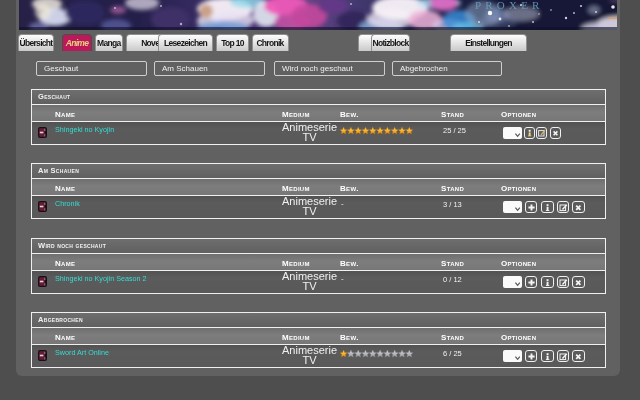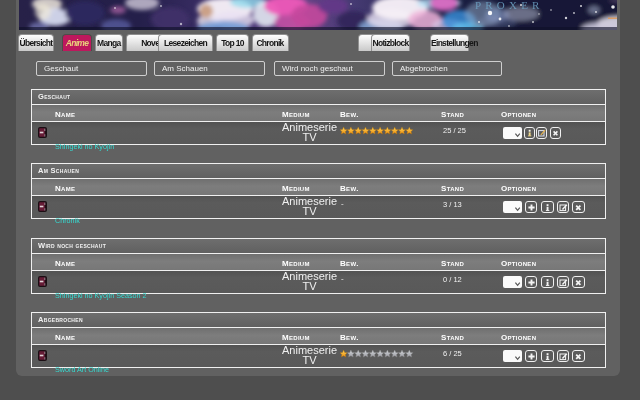--- a/index.html
+++ b/index.html
@@ -10,21 +10,21 @@
   .tab { position:absolute; top:34px; height:17px; line-height:16px; text-align:center; font-size:8.5px; letter-spacing:-0.7px; font-weight:bold; color:#161616; background:linear-gradient(#fefefe,#c9c9c9); border-radius:4px 4px 0 0; border:1px solid #909090; border-bottom:none; }
   .tab.act { background:#be185d; color:#e9d27c; border-color:#4d4d48;font-style:italic; }
   
   .fbtn { position:absolute; top:61px; height:15px; border:1px solid #cfcfcf; border-radius:2px; color:#f0f0f0; font-size:8px; line-height:13px; padding-left:7px; }
   
   .sec { position:absolute; left:15px; width:575px; border:1px solid #f0f0f0; }
   .st  { height:14px; line-height:14px; background:linear-gradient(#6e6e6e,#606060); color:#f2f2f2; font-size:7.5px; font-weight:bold; font-variant:small-caps; padding-left:6px; letter-spacing:0.3px; }
   .ch  { position:relative; height:18px; background:linear-gradient(#6f6f6f,#7d7d7d 45%,#777777); border-top:1px solid #f0f0f0; border-bottom:1px solid #f0f0f0; }
   .ch span { position:absolute; top:5px; font-size:8px; font-weight:bold; font-variant:small-caps; color:#fff; letter-spacing:0.3px; }
   .dr  { position:relative; height:22px; background:linear-gradient(#525252,#5b5b5b 30%,#595959); }
-  .nm  { position:absolute; left:23px; top:20px; font-size:7.2px; line-height:10px; color:#35dcd2; }
+  .nm  { position:absolute; left:23px; top:3px; font-size:7.2px; line-height:10px; color:#35dcd2; }
   .md  { position:absolute; left:250px; top:1px; font-size:11px; line-height:9.5px; color:#f0f0f0;text-align:center; }
   .sd  { position:absolute; left:411px; top:4px; font-size:7.5px; line-height:10px; color:#f0f0f0; }
   .dash{ position:absolute; left:309px; top:3px; font-size:8px; color:#f0f0f0; }
   .ric { position:absolute; left:6px; top:5px; }
   .stars { position:absolute; left:308px; top:4px; }
   .sel { position:absolute; left:471px; top:5px; width:19px; height:12px; background:#fafafa; border-radius:2px; }
   .ibtn{ position:absolute; top:5px; width:12px; height:12px; border:1px solid #f0f0f0; border-radius:3px; }
   .ibtn svg { position:absolute; }
 </style>
 </head>
@@ -126,21 +126,21 @@
 
   <span class="tab" style="left:2px;width:36px">Übersicht</span>
   <span class="tab act" style="left:46px;width:30px">Anime</span>
   <span class="tab" style="left:78.5px;width:28.5px">Manga</span>
   <span class="tab" style="left:110px;width:50px">Novel</span>
   <span class="tab" style="left:142px;width:55px">Lesezeichen</span>
   <span class="tab" style="left:200px;width:33px">Top 10</span>
   <span class="tab" style="left:235.5px;width:37px">Chronik</span>
   <span class="tab" style="left:342px;width:47px">Abos</span>
   <span class="tab" style="left:355px;width:39px">Notizblock</span>
-  <span class="tab" style="left:414px;width:39px">Einstellungen</span>
+  <span class="tab" style="left:434px;width:77px">Einstellungen</span>
 
   <div class="fbtn" style="left:20px;width:111px">Geschaut</div>
   <div class="fbtn" style="left:138px;width:111px">Am Schauen</div>
   <div class="fbtn" style="left:258px;width:111px">Wird noch geschaut</div>
   <div class="fbtn" style="left:376px;width:110px">Abgebrochen</div>
 
   <div class="sec" style="top:89px">
     <div class="st">Geschaut</div>
     <div class="ch">
         <span style="left:23px">Name</span>

